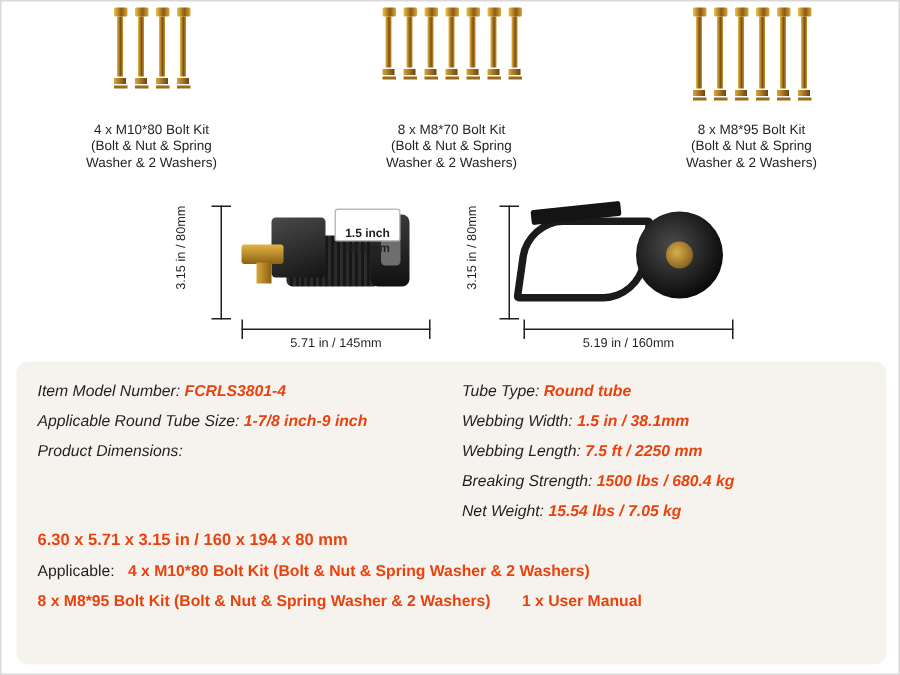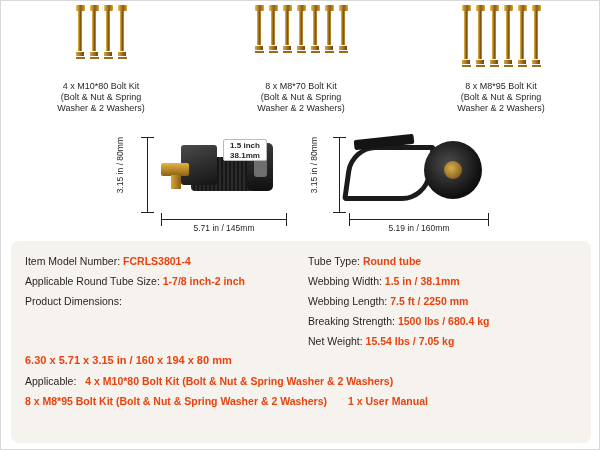--- a/index.html
+++ b/index.html
@@ -163,21 +163,21 @@
     left: 62px; top: 4px;
     width: 44px; height: 22px;
     background: #ffffff;
     border: 1px solid #bbbbbb;
     border-radius: 2px;
     font-size: 8px;
     line-height: 10px;
     text-align: center;
     font-weight: bold;
     color: #231f20;
-    padding-top: 1px;
+    padding-top: 11px;
   }
 
   
   .bracket {
     position: absolute;
     left: 345px; top: 4px;
     width: 140px; height: 80px;
   }
   .bracket .arm {
     position: absolute;
@@ -216,20 +216,21 @@
     position: absolute;
     left: 10px; top: 240px;
     width: 580px; height: 202px;
     background: #f6f3ee;
     border-radius: 8px;
     padding: 10px 14px 8px 14px;
   }
   .spec-cols {
     display: flex;
     gap: 14px;
+    font-style: italic;
   }
   .col { width: 50%; }
   .row {
     font-size: 10.5px;
     line-height: 20px;
     white-space: nowrap;
   }
   .lbl { color: #231f20; }
   .val { color: #e8430f; font-weight: bold; }
   .two-line-val {
@@ -435,21 +436,21 @@
   <div class="spec">
     <div class="spec-cols">
 
       <div class="col">
         <div class="row">
           <span class="lbl">Item Model Number:</span>
           <span class="val">FCRLS3801-4</span>
         </div>
         <div class="row">
           <span class="lbl">Applicable Round Tube Size:</span>
-          <span class="val">1-7/8 inch-2 inch</span>
+          <span class="val">1-7/8 inch-9 inch</span>
         </div>
         <div class="row">
           <span class="lbl">Product Dimensions:</span>
         </div>
       </div>
 
       <div class="col">
         <div class="row">
           <span class="lbl">Tube Type:</span>
           <span class="val">Round tube</span>

